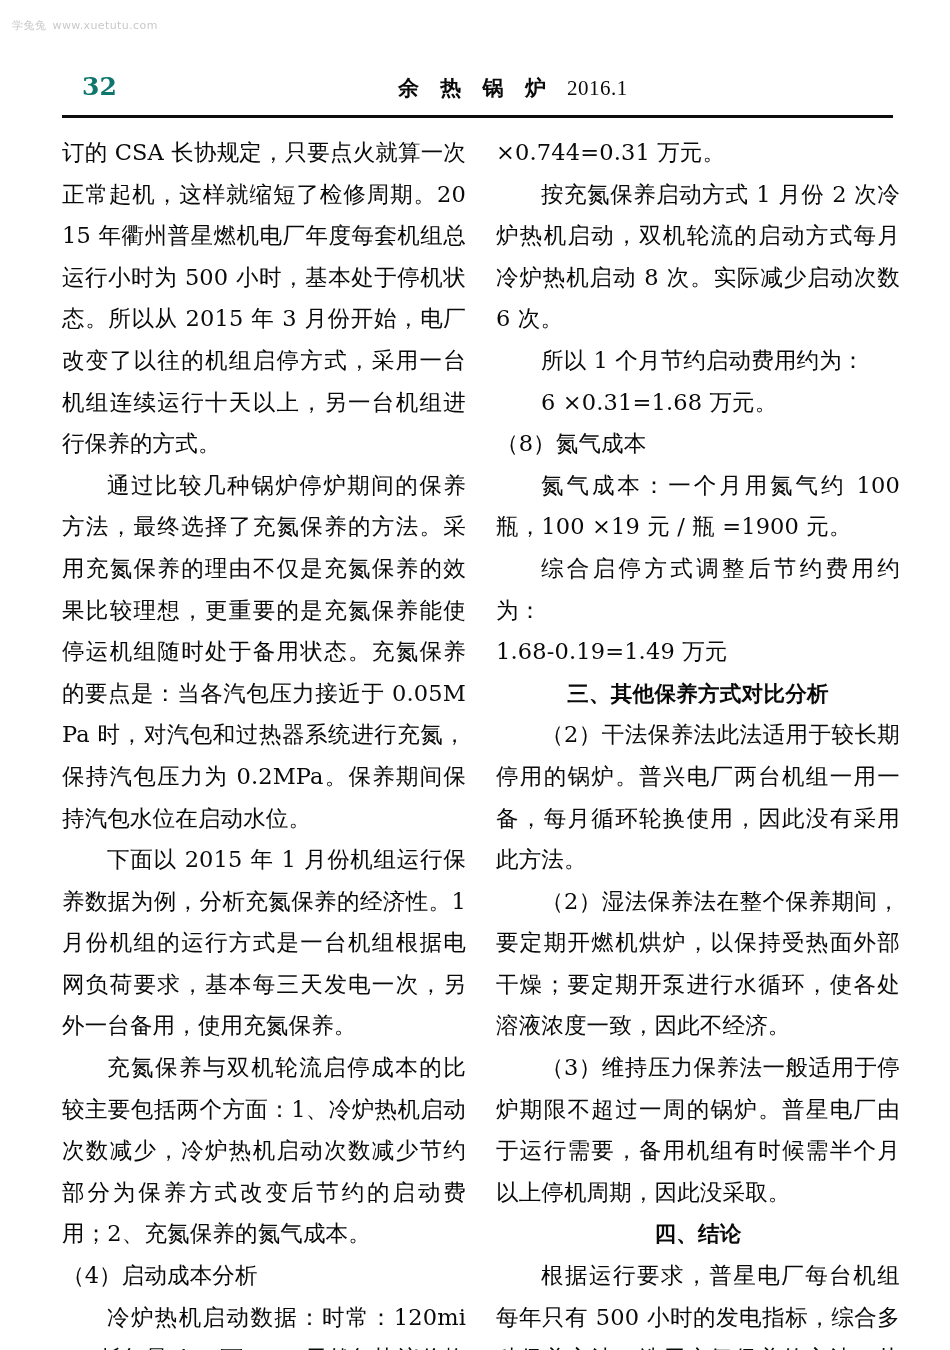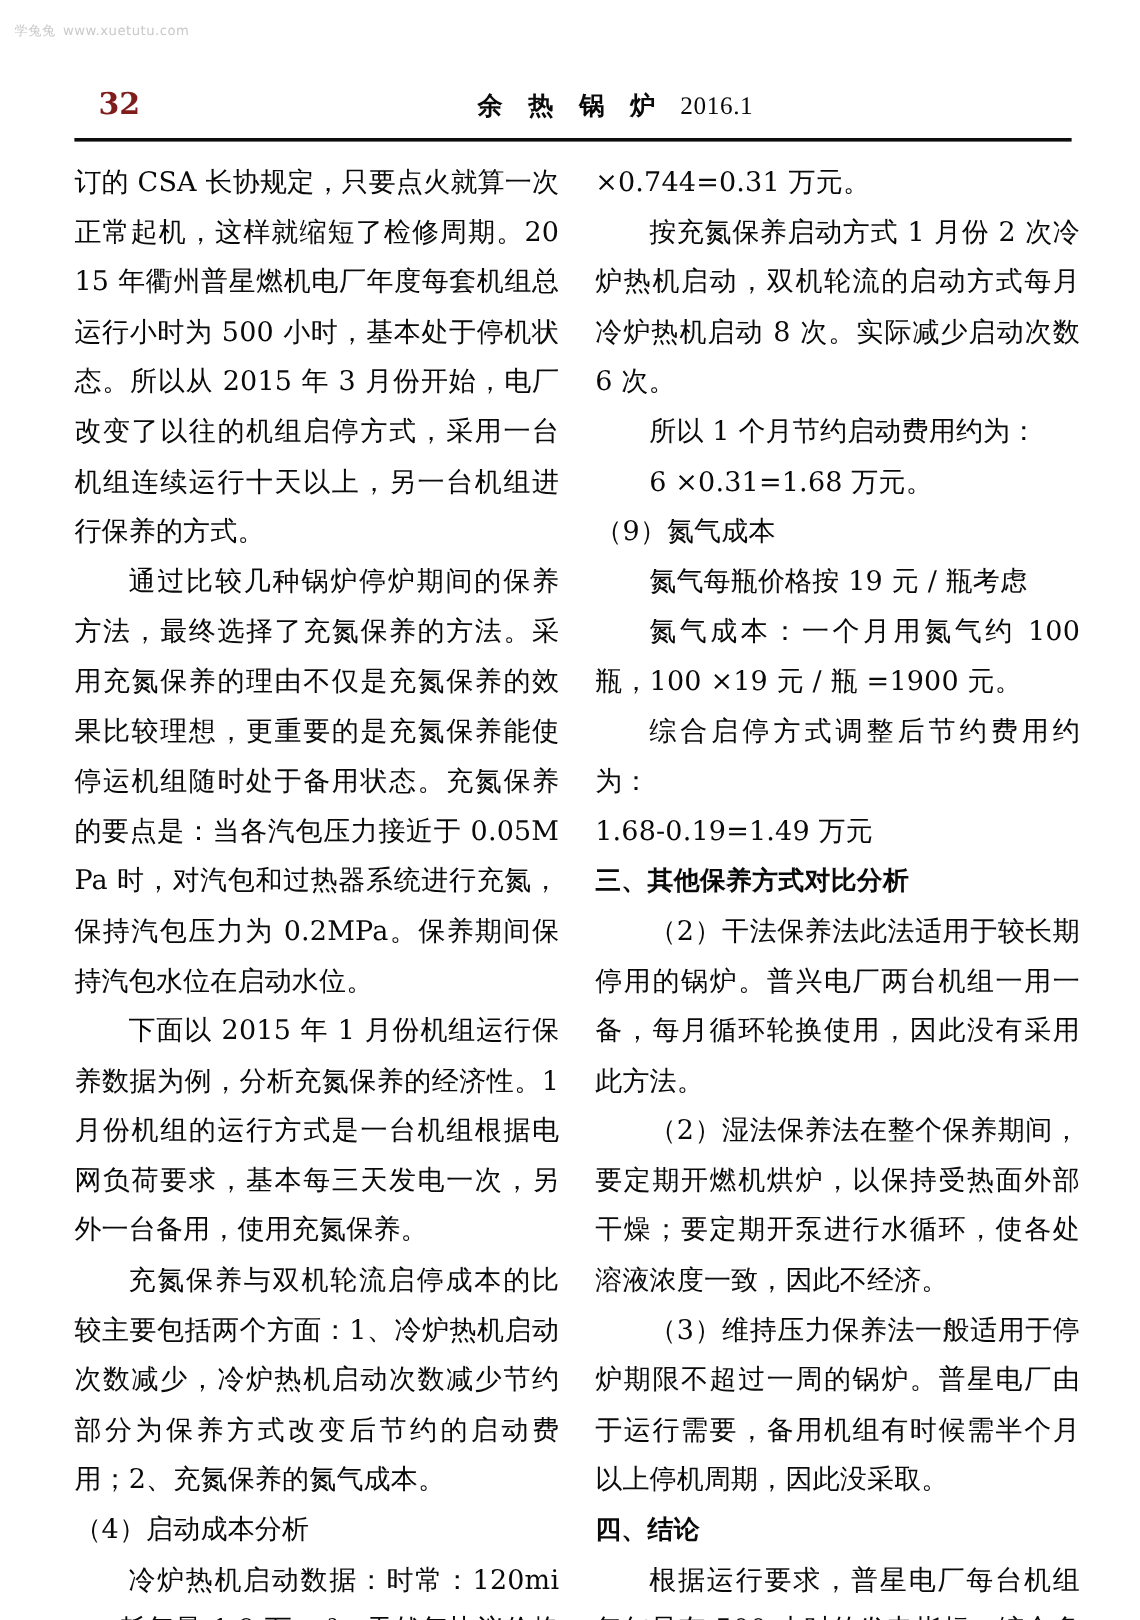--- a/index.html
+++ b/index.html
@@ -49,21 +49,21 @@
     height: 36px;
   }
   .folio {
     position: absolute;
     left: 20px;
     top: 0;
     font-family: "DejaVu Serif", "Liberation Serif", serif;
     font-weight: bold;
     font-size: 25px;
     line-height: 34px;
-    color: #7f1d1d;
+    color: #0f766e;
   }
   .head-title {
     position: absolute;
     left: 336px;
     top: 2px;
     font-size: 21px;
     line-height: 32px;
     font-weight: 600;
     white-space: nowrap;
   }
@@ -116,20 +116,21 @@
   p.para.noindent { text-indent: 0; }
 
   h3.section {
     margin: 0;
     font-family: "DejaVu Sans", "Liberation Sans", sans-serif;
     font-size: 21.5px;
     line-height: 41.6px;
     font-weight: bold;
     letter-spacing: 0.3px;
     text-indent: 0;
+    text-align: center;
   }
   .gap-before { margin-top: 18px; }
   .gap-after  { margin-bottom: 12px; }
 
   
   .page, .watermark { -webkit-font-smoothing: antialiased; }
 </style>
 </head>
 <body>
 
@@ -157,22 +158,21 @@
       <p class="para noindent">（4）启动成本分析</p>
       <p class="para indent">冷炉热机启动数据：时常：120min；耗气量 1.9 万 m³；天然气协议价格 3.41 元 / m³；耗电量 1.7 万 KWh；发电量：10 万 KWh；上网电价 0.744 元 /KWh</p>
 
     </div>
 
     <div class="col col-right">
       <p class="para noindent">×0.744=0.31 万元。</p>
       <p class="para indent">按充氮保养启动方式 1 月份 2 次冷炉热机启动，双机轮流的启动方式每月冷炉热机启动 8 次。实际减少启动次数 6 次。</p>
       <p class="para indent">所以 1 个月节约启动费用约为：</p>
       <p class="para indent">6 ×0.31=1.68 万元。</p>
-      <p class="para noindent">（9）氮气成本</p>
-      <p class="para indent">氮气每瓶价格按 19 元 / 瓶考虑</p>
+      <p class="para noindent">（8）氮气成本</p>
       <p class="para indent">氮气成本：一个月用氮气约 100 瓶，100 ×19 元 / 瓶 =1900 元。</p>
       <p class="para indent">综合启停方式调整后节约费用约为：</p>
       <p class="para noindent">1.68-0.19=1.49 万元</p>
 
       <h3 class="section gap-before gap-after">三、其他保养方式对比分析</h3>
 
       <p class="para indent">（2）干法保养法此法适用于较长期停用的锅炉。普兴电厂两台机组一用一备，每月循环轮换使用，因此没有采用此方法。</p>
       <p class="para indent">（2）湿法保养法在整个保养期间，要定期开燃机烘炉，以保持受热面外部干燥；要定期开泵进行水循环，使各处溶液浓度一致，因此不经济。</p>
       <p class="para indent">（3）维持压力保养法一般适用于停炉期限不超过一周的锅炉。普星电厂由于运行需要，备用机组有时候需半个月以上停机周期，因此没采取。</p>
 

